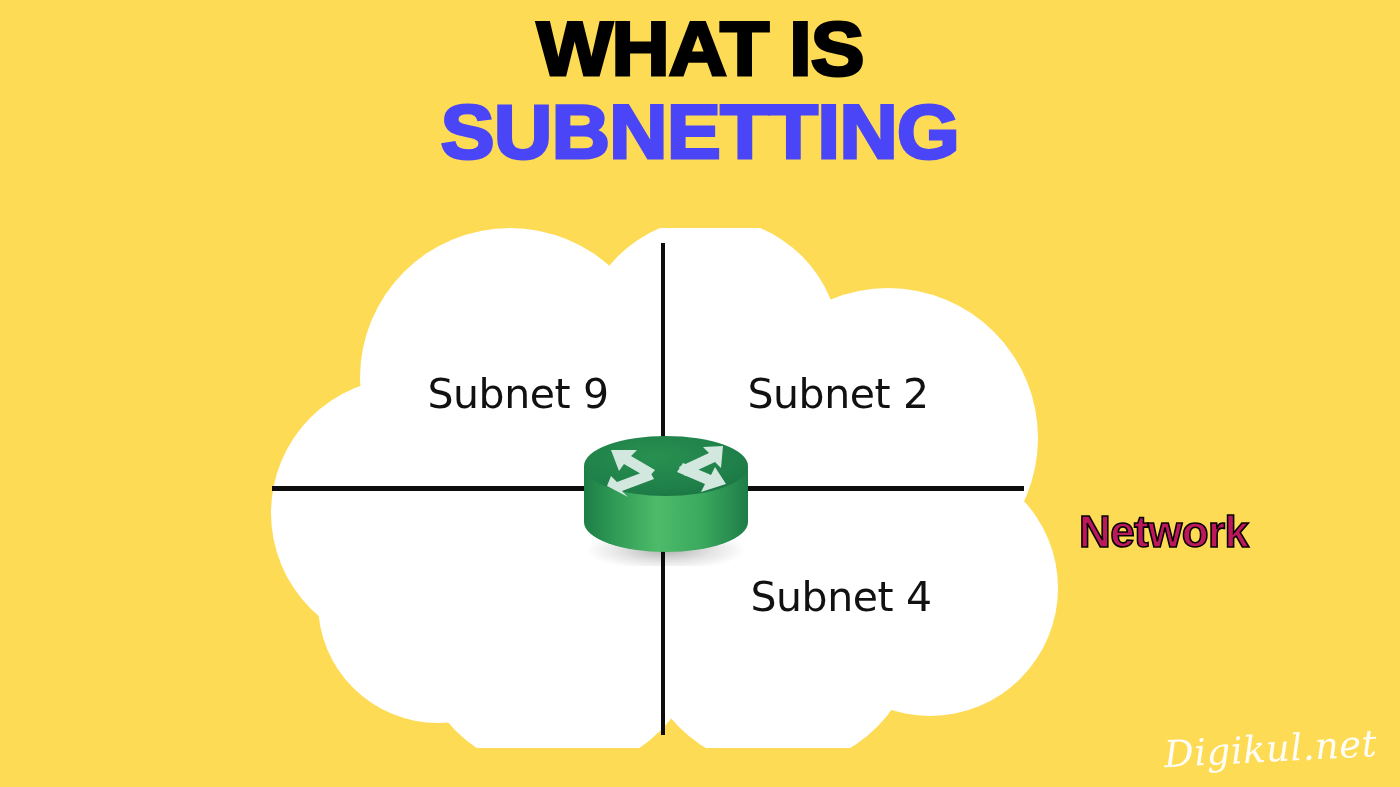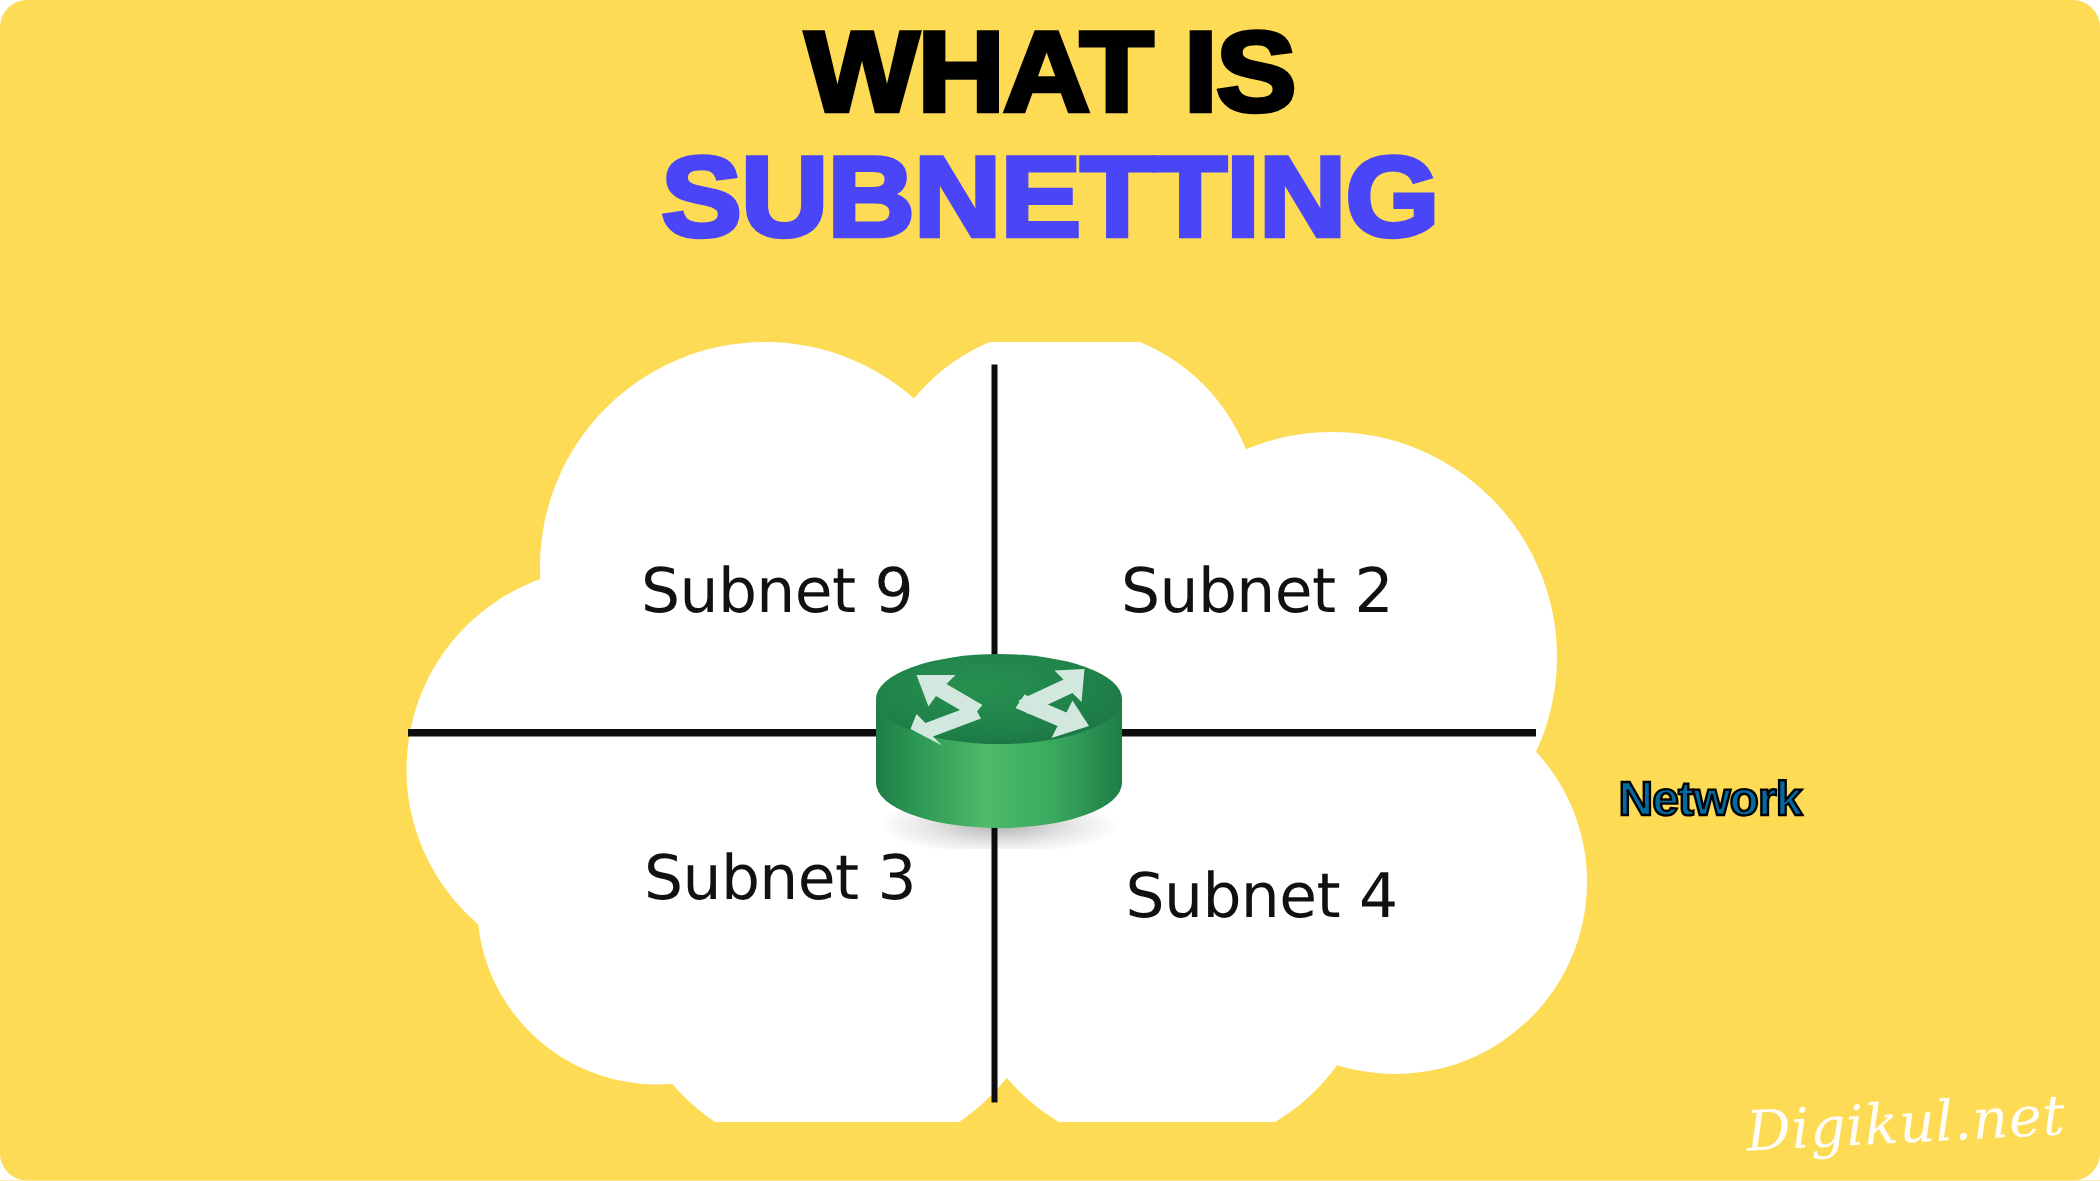--- a/index.html
+++ b/index.html
@@ -11,21 +11,20 @@
     height: 787px;
     overflow: hidden;
     font-family: "Liberation Sans", sans-serif;
   }
   #stage {
     position: relative;
     width: 1400px;
     height: 787px;
     background: #FEDB55;
     overflow: hidden;
-    border-radius: 18px;
   }
 
   
   .title-block {
     position: absolute;
     top: 8px;
     left: 0;
     width: 1400px;
     text-align: center;
     pointer-events: none;
@@ -117,23 +116,23 @@
     height: 140px;
   }
 
   
   .network-word {
     position: absolute;
     left: 1079px;
     top: 506px;
     font-family: "Liberation Sans", sans-serif;
     font-weight: 700;
-    font-size: 32px;
+    font-size: 44px;
     line-height: 52px;
-    color: #0369a1;
+    color: #be185d;
     -webkit-text-stroke: 1.6px #000000;
     letter-spacing: -0.6px;
     white-space: nowrap;
   }
 
   
   .watermark {
     position: absolute;
     right: 22px;
     bottom: 22px;
@@ -173,21 +172,20 @@
         <circle cx="180" cy="375" r="120"></circle>
         <rect x="140" y="150" width="520" height="290"></rect>
       </g>
     </svg>
 
     <div class="line-h"></div>
     <div class="line-v"></div>
 
     <div class="subnet-label sn1">Subnet 9</div>
     <div class="subnet-label sn2">Subnet 2</div>
-    <div class="subnet-label sn3">Subnet 3</div>
     <div class="subnet-label sn4">Subnet 4</div>
 
     <svg class="router" viewBox="0 0 190 140" xmlns="http://www.w3.org/2000/svg">
       <defs>
         <linearGradient id="sideGrad" x1="0" y1="0" x2="1" y2="0">
           <stop offset="0%" stop-color="#1E7D47"></stop>
           <stop offset="18%" stop-color="#2E9A55"></stop>
           <stop offset="45%" stop-color="#4DBB69"></stop>
           <stop offset="72%" stop-color="#3AA95E"></stop>
           <stop offset="100%" stop-color="#1E7D47"></stop>

